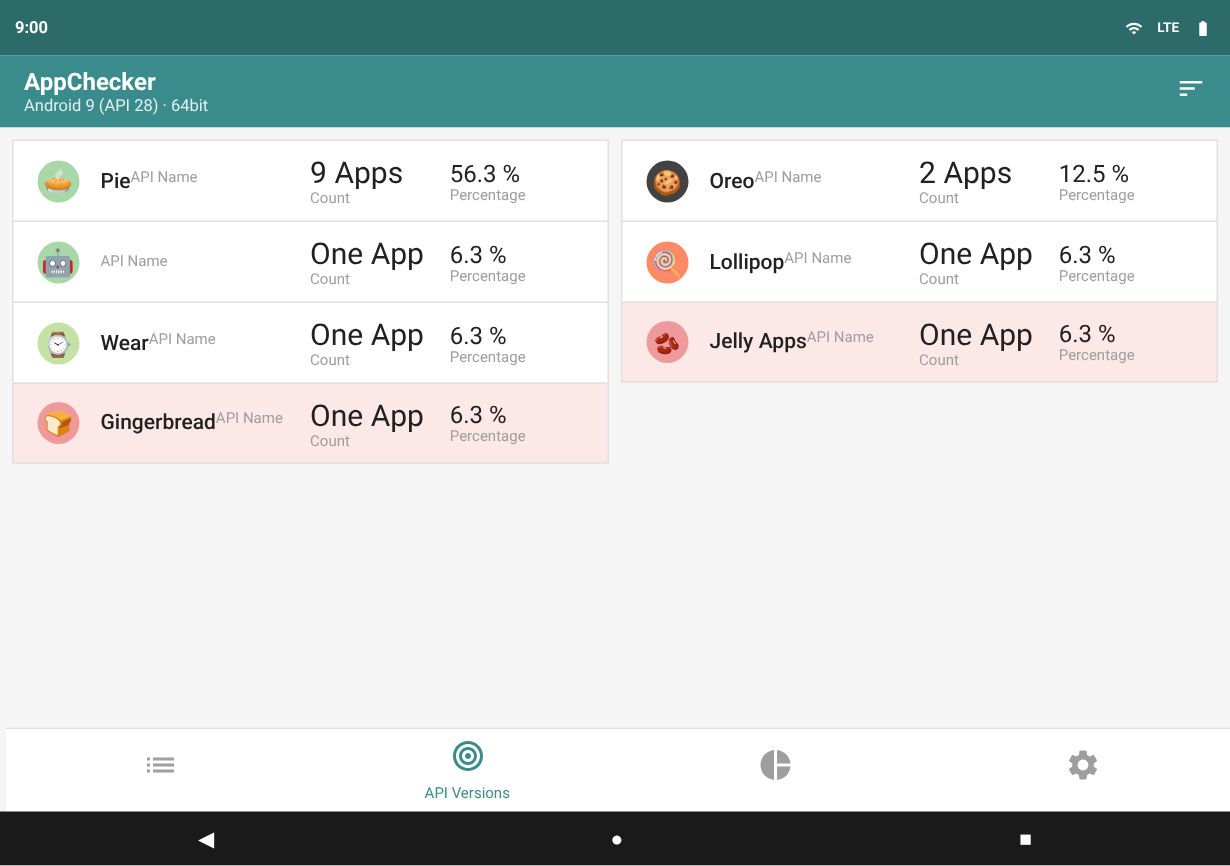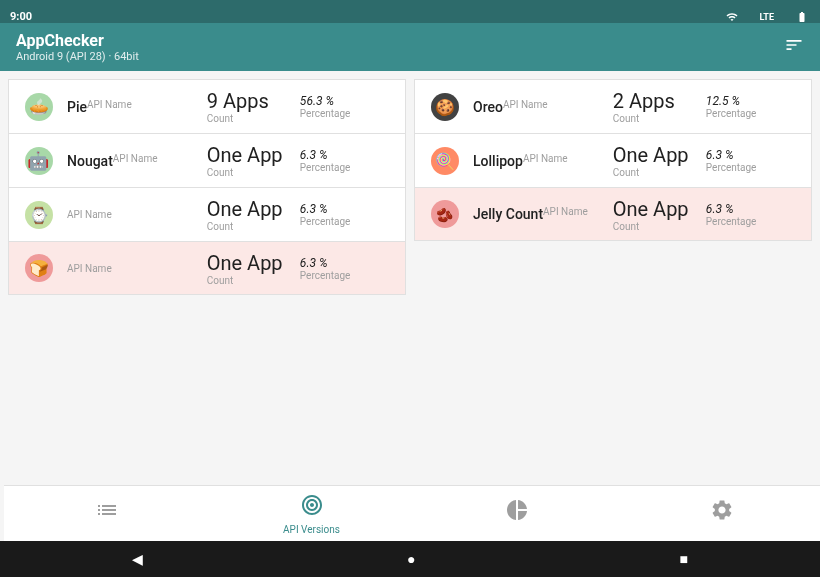--- a/index.html
+++ b/index.html
@@ -8,36 +8,36 @@
       height: 577px;
       background: #f5f5f5;
       font-family: 'Roboto', Arial, sans-serif;
       overflow: hidden;
       position: relative;
     }
 
     
     .status-bar {
       width: 100%;
-      height: 23px;
+      height: 37px;
       background: #2d6b6b;
       display: flex;
-      align-items: flex-end;
+      align-items: center;
       justify-content: space-between;
       padding: 0 10px;
     }
     .status-bar-time {
       color: white;
       font-size: 11px;
       font-weight: bold;
     }
     .status-bar-icons {
       display: flex;
       align-items: center;
-      gap: 20px;
+      gap: 8px;
     }
     .status-bar-icons svg {
       fill: white;
     }
 
     
     .toolbar {
       width: 100%;
       height: 48px;
       background: #3a8c8c;
@@ -137,23 +137,22 @@
       font-size: 10px;
       color: #9e9e9e;
     }
 
     .card-pct-block {
       flex: 1;
       display: flex;
       flex-direction: column;
     }
     .card-pct {
-      font-size: 12px;
+      font-size: 16px;
       color: #212121;
-      font-style: italic;
     }
     .card-pct-label {
       font-size: 10px;
       color: #9e9e9e;
     }
 
     .nav-item {
       flex: 1;
       display: flex;
       flex-direction: column;
@@ -253,59 +252,60 @@
     </div>
   </div>
       <div class="card">
     <div class="card-icon">
       <svg width="32" height="32" viewBox="0 0 32 32">
             <circle cx="16" cy="16" r="14" fill="#a8d8a8"></circle>
             <text x="16" y="22" text-anchor="middle" font-size="18">🤖</text>
           </svg>
     </div>
     <div class="card-name-block">
-      <span class="card-name">Nougat</span>
       <span class="card-label">API Name</span>
     </div>
     <div class="card-count-block">
       <span class="card-count">One App</span>
       <span class="card-count-label">Count</span>
     </div>
     <div class="card-pct-block">
       <span class="card-pct">6.3 %</span>
       <span class="card-pct-label">Percentage</span>
     </div>
   </div>
       <div class="card">
     <div class="card-icon">
       <svg width="32" height="32" viewBox="0 0 32 32">
             <circle cx="16" cy="16" r="14" fill="#c5e1a5"></circle>
             <text x="16" y="22" text-anchor="middle" font-size="16">⌚</text>
           </svg>
     </div>
     <div class="card-name-block">
+      <span class="card-name">Wear</span>
       <span class="card-label">API Name</span>
     </div>
     <div class="card-count-block">
       <span class="card-count">One App</span>
       <span class="card-count-label">Count</span>
     </div>
     <div class="card-pct-block">
       <span class="card-pct">6.3 %</span>
       <span class="card-pct-label">Percentage</span>
     </div>
   </div>
       <div class="card highlighted">
     <div class="card-icon">
       <svg width="32" height="32" viewBox="0 0 32 32">
             <circle cx="16" cy="16" r="14" fill="#ef9a9a"></circle>
             <text x="16" y="22" text-anchor="middle" font-size="16">🍞</text>
           </svg>
     </div>
     <div class="card-name-block">
+      <span class="card-name">Gingerbread</span>
       <span class="card-label">API Name</span>
     </div>
     <div class="card-count-block">
       <span class="card-count">One App</span>
       <span class="card-count-label">Count</span>
     </div>
     <div class="card-pct-block">
       <span class="card-pct">6.3 %</span>
       <span class="card-pct-label">Percentage</span>
     </div>
@@ -354,21 +354,21 @@
     </div>
   </div>
       <div class="card highlighted">
     <div class="card-icon">
       <svg width="32" height="32" viewBox="0 0 32 32">
             <circle cx="16" cy="16" r="14" fill="#ef9a9a"></circle>
             <text x="16" y="22" text-anchor="middle" font-size="14">🫘</text>
           </svg>
     </div>
     <div class="card-name-block">
-      <span class="card-name">Jelly Count</span>
+      <span class="card-name">Jelly Apps</span>
       <span class="card-label">API Name</span>
     </div>
     <div class="card-count-block">
       <span class="card-count">One App</span>
       <span class="card-count-label">Count</span>
     </div>
     <div class="card-pct-block">
       <span class="card-pct">6.3 %</span>
       <span class="card-pct-label">Percentage</span>
     </div>

